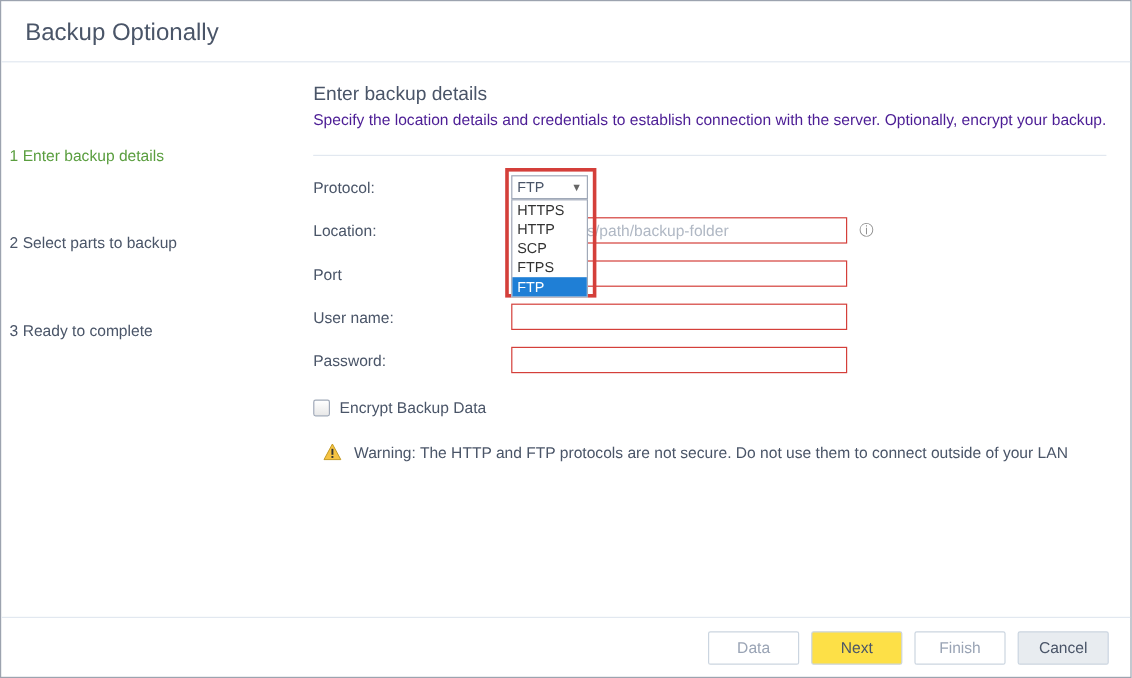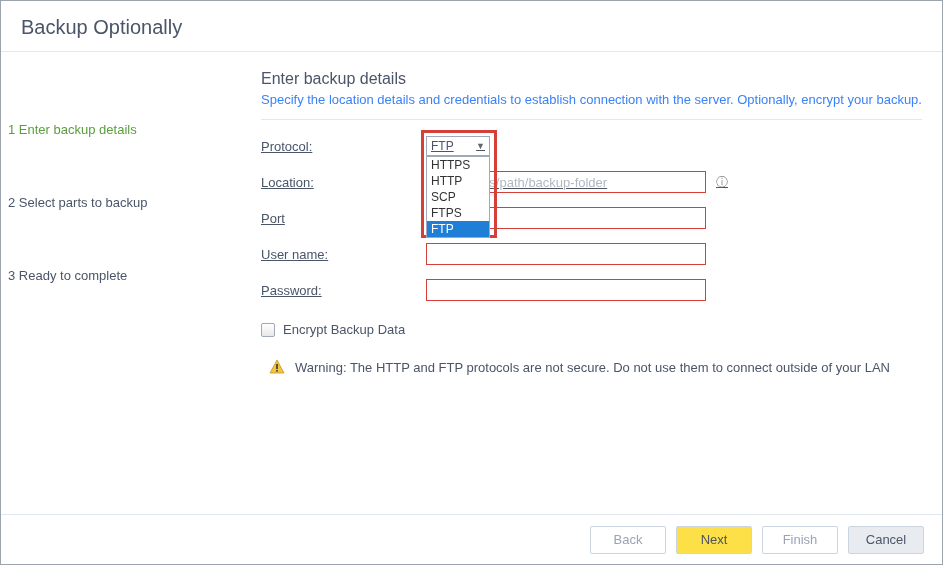--- a/index.html
+++ b/index.html
@@ -44,34 +44,33 @@
       flex: 1;
       padding: 18px 20px 0 10px;
     }
     .content-title {
       font-size: 16px;
       color: #4a5568;
       margin-bottom: 4px;
     }
     .content-subtitle {
       font-size: 13px;
-      color: #3b82f6;
+      color: #4c1d95;
       border-bottom: 1px solid #e2e8f0;
-      padding-bottom: 12px;
+      padding-bottom: 22px;
     }
     .form {
       margin-top: 14px;
       position: relative;
     }
     .form-row {
       display: flex;
       align-items: center;
       margin-bottom: 12px;
       min-height: 24px;
-      text-decoration: underline;
     }
     .form-label {
       width: 165px;
       color: #4a5568;
     }
     .form-input {
       width: 280px;
       height: 22px;
       border: 1px solid #d43f3a;
       padding: 2px 6px;
@@ -275,17 +274,17 @@
           <rect x="7.2" y="5" width="1.6" height="5" fill="#333"></rect>
           <rect x="7.2" y="11" width="1.6" height="1.6" fill="#333"></rect>
         </svg>
         <span class="warning-text">Warning: The HTTP and FTP protocols are not secure. Do not use them to connect outside of your LAN</span>
       </div>
     </div>
   </div>
 </div>
 
 <div class="footer">
-  <button class="btn">Back</button>
+  <button class="btn">Data</button>
   <button class="btn primary">Next</button>
   <button class="btn">Finish</button>
   <button class="btn cancel">Cancel</button>
 </div>
 
 </body></html>

